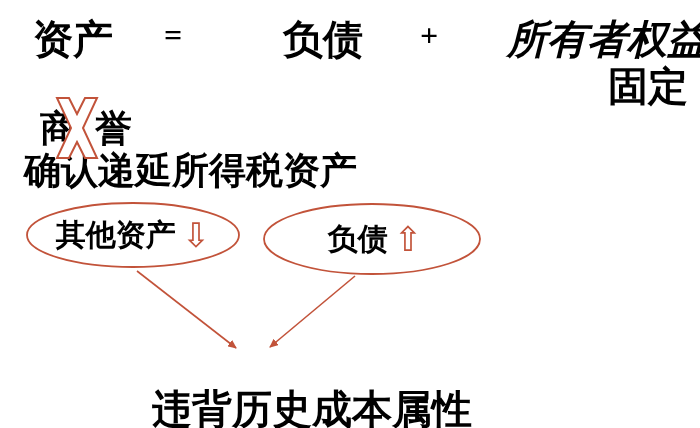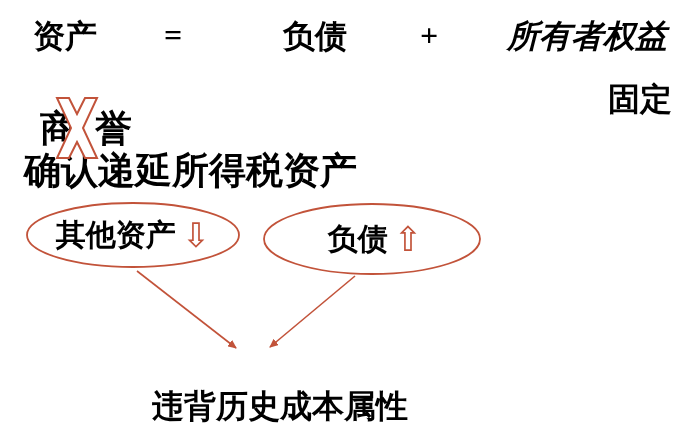--- a/index.html
+++ b/index.html
@@ -4,21 +4,21 @@
 <style>
   :root { --accent: #c2533a; --ink: #000000; }
   * { margin: 0; padding: 0; box-sizing: border-box; }
   html, body { background: #ffffff; }
   body {
     width: 700px; height: 428px; position: relative; overflow: hidden;
     font-family: "Liberation Serif", "DejaVu Serif", serif;
     color: var(--ink);
   }
   .abs { position: absolute; line-height: 1; white-space: nowrap; }
-  .cjk { font-weight: bold; font-size: 32px; }
+  .cjk { font-weight: bold; font-size: 40px; }
   .eq-sym { font-weight: bold; font-size: 32px; }
   .big { font-size: 37px; }
   .layer-shapes { position: absolute; left: 0; top: 0; z-index: 0; }
   .layer-text { z-index: 1; }
   .layer-cross { position: absolute; z-index: 2; }
   .stroke-accent { stroke: var(--accent); fill: none; }
   .bubble-label { font-weight: bold; font-size: 30px; color: var(--ink); }
   .bubble-arrow {
     font-family: "DejaVu Sans", sans-serif; font-weight: normal;
     font-size: 34px; color: var(--accent); line-height: 1;
@@ -41,21 +41,21 @@
   <ellipse class="stroke-accent" cx="372" cy="239" rx="108" ry="35" stroke-width="1.8"></ellipse>
   <line class="stroke-accent" x1="137" y1="271" x2="236" y2="348" stroke-width="1.6" marker-end="url(#arrowhead)"></line>
   <line class="stroke-accent" x1="355" y1="276" x2="270" y2="347" stroke-width="1.6" marker-end="url(#arrowhead)"></line>
 </svg>
 
 <div class="abs cjk layer-text" style="left:33px; top:20px;">资产</div>
 <div class="abs eq-sym layer-text" style="left:164px; top:19px;">=</div>
 <div class="abs cjk layer-text" style="left:283px; top:20px;">负债</div>
 <div class="abs eq-sym layer-text" style="left:420px; top:19px;">+</div>
 <div class="abs cjk layer-text" style="left:507px; top:20px;font-style:italic;">所有者权益</div>
-<div class="abs cjk layer-text" style="left:608px; top:83px;">固定</div>
+<div class="abs cjk layer-text" style="left:608px; top:67px;">固定</div>
 
 <div class="abs cjk big layer-text" style="left:40px; top:110px; letter-spacing:18px;">商誉</div>
 <svg class="layer-cross" style="left:55px; top:97px;" width="44" height="62" viewBox="0 0 44 62">
   <path d="M2,1 L14,1 L22,17 L30,1 L42,1 L28,31 L42,61 L30,61 L22,45 L14,61 L2,61 L16,31 Z" style="fill:#ffffff; stroke: var(--accent); stroke-width: 2;"></path>
 </svg>
 
 <div class="abs cjk big layer-text" style="left:24px; top:152px;">确认递延所得税资产</div>
 
 <div class="bubble" style="left:27px; top:204px; width:212px; height:62px;">
   <span class="bubble-label">其他资产</span>

